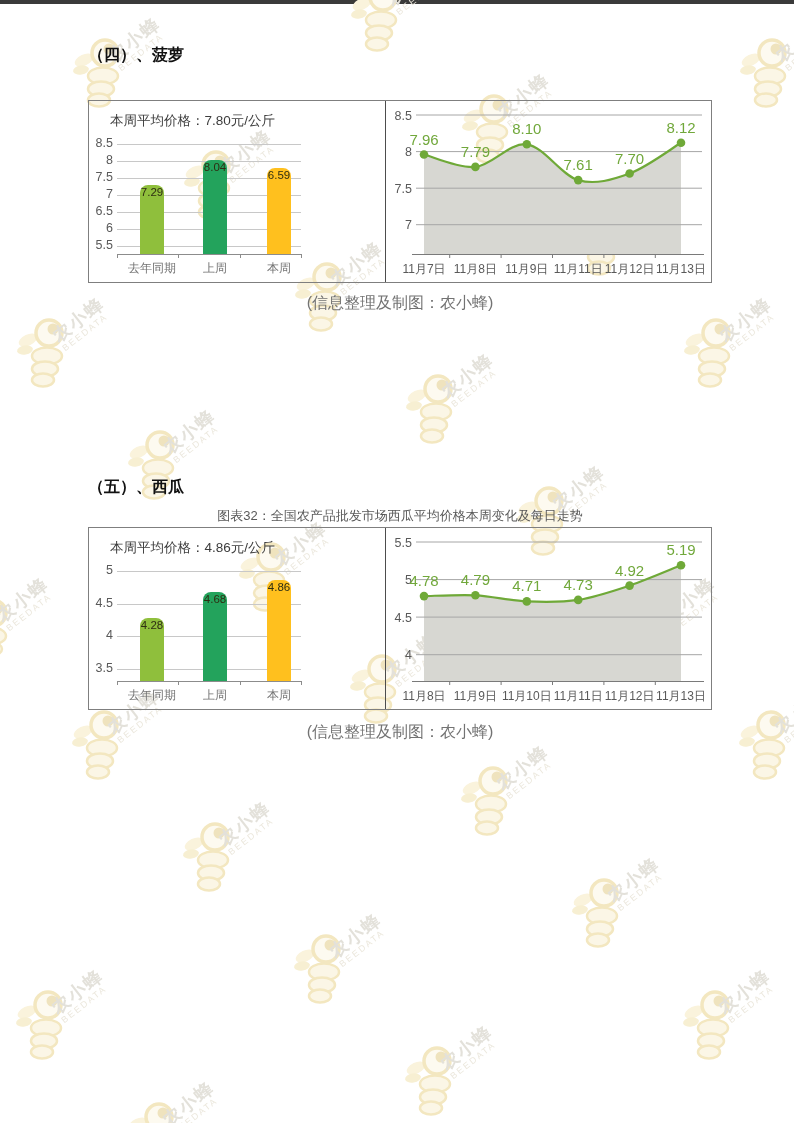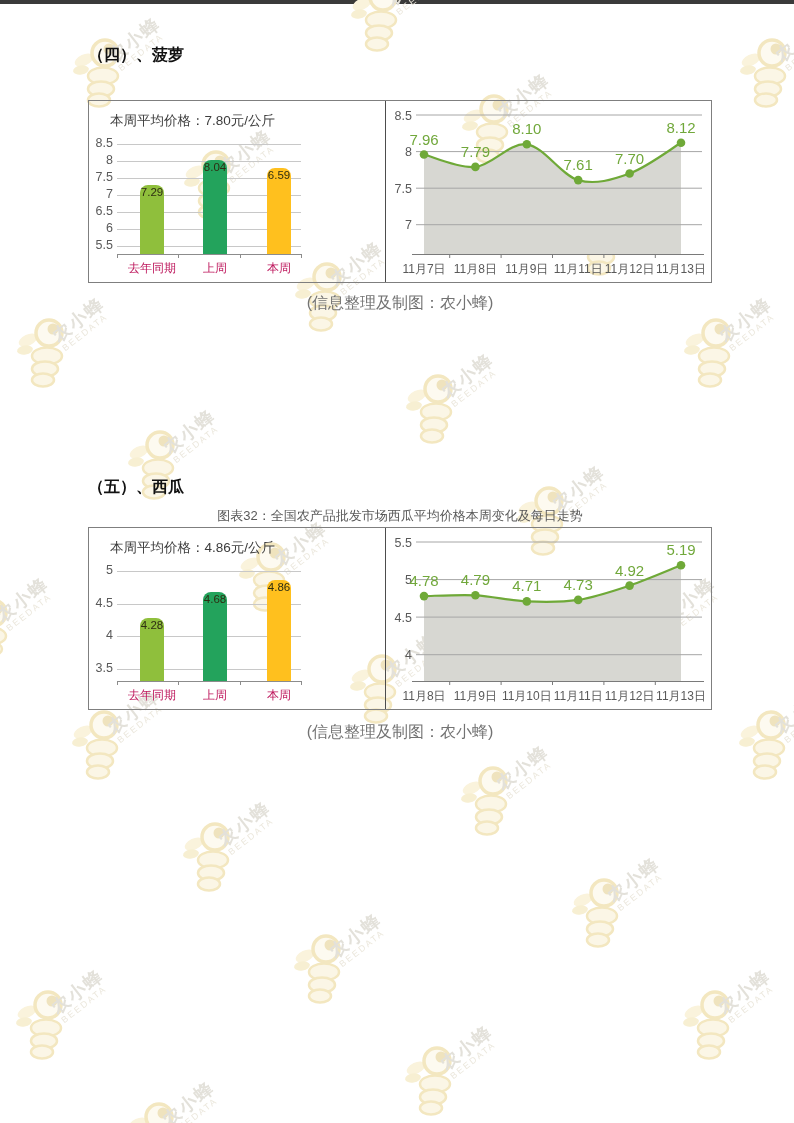--- a/index.html
+++ b/index.html
@@ -17,21 +17,21 @@
   .fig-title{position:absolute;left:88px;width:624px;text-align:center;font-size:13px;color:#595959;}
   .figure{position:absolute;left:88px;width:624px;height:183px;border:1px solid #7F7F7F;box-sizing:border-box;}
   .panel-left{position:absolute;left:0;top:0;width:297px;height:100%;border-right:1px solid #4D4D4D;box-sizing:border-box;}
   .panel-right{position:absolute;left:297px;top:0;width:326px;height:100%;}
   .caption{position:absolute;left:88px;width:624px;text-align:center;font-size:16px;color:#737373;}
   .para{position:absolute;left:88px;width:627px;font-size:15.5px;line-height:26px;color:#161616;text-align:justify;}
   .ind2{text-indent:31px;} .ind1{text-indent:14px;}
   .bar-title{position:absolute;left:21px;top:11px;font-size:13.5px;color:#3D3D3D;}
   .grid{position:absolute;height:1px;background:#C8C8C8;}
   .ylab{position:absolute;width:24px;text-align:right;font-size:12.5px;color:#595959;}
-  .xlab{position:absolute;width:64px;text-align:center;font-size:12px;color:#be185d;}
+  .xlab{position:absolute;width:64px;text-align:center;font-size:12px;color:#737373;}
   .bar{position:absolute;border-radius:8px 8px 0 0;}
   .bval{position:absolute;width:44px;text-align:center;font-size:11.5px;color:#2E2E12;}
   .axis{position:absolute;height:1px;background:#8C8C8C;}
   .tick{position:absolute;width:1px;height:4px;background:#8C8C8C;}
   .ind-txt{position:absolute;left:0;width:100%;text-align:center;font-size:13px;color:#111;}
   .ind-txt .v{margin-left:7px;}
   .arr{position:absolute;left:30px;}
 </style>
 </head>
 <body>

